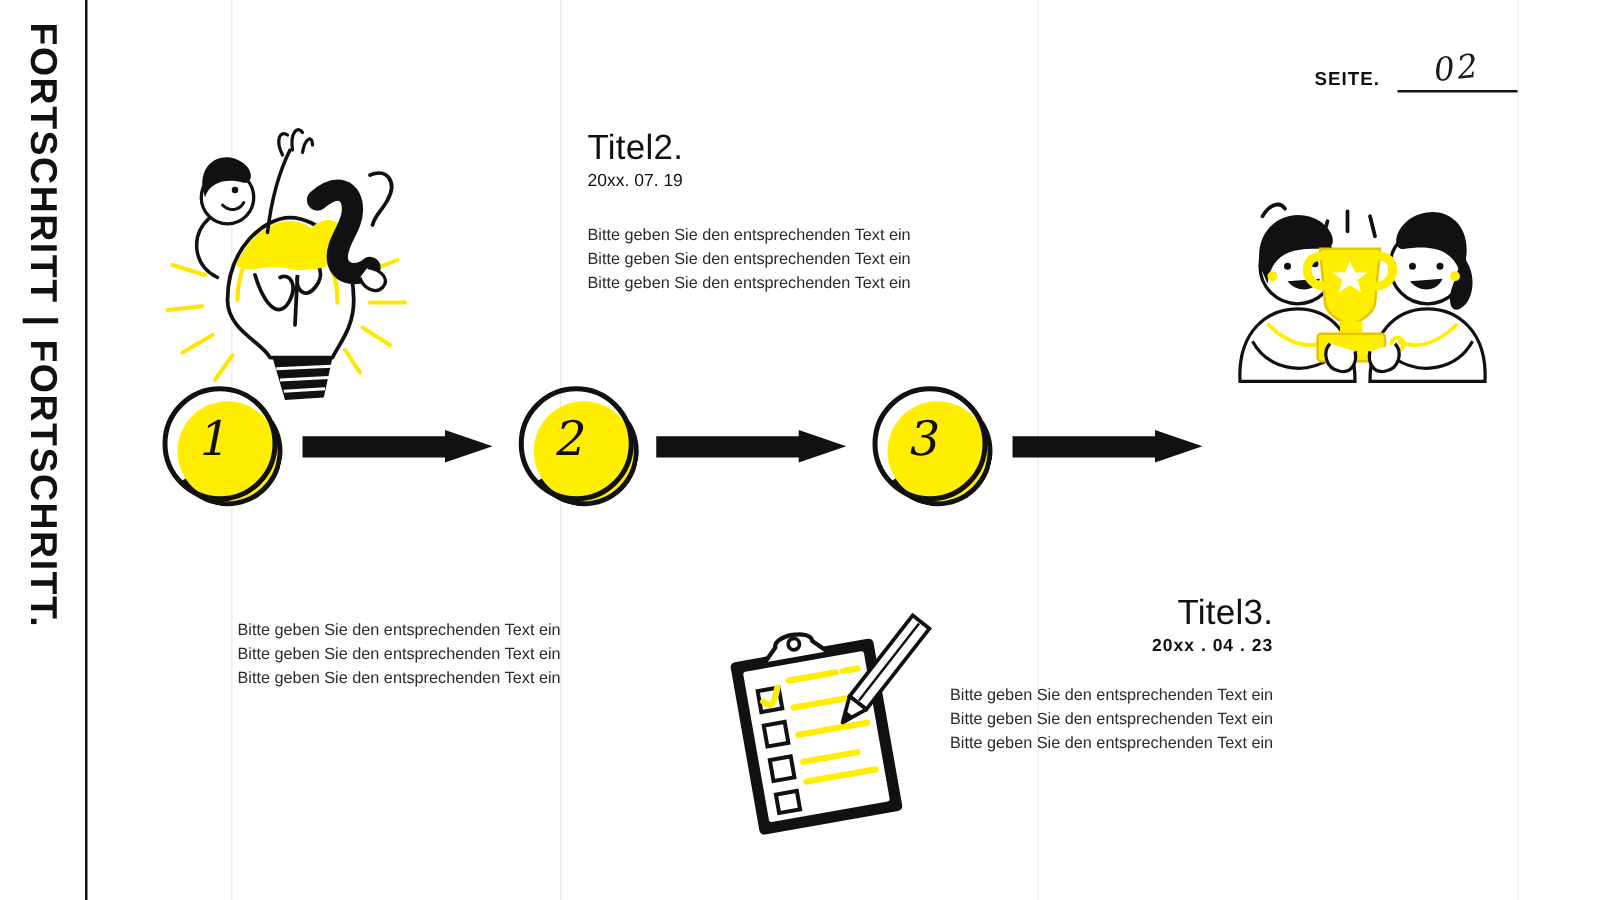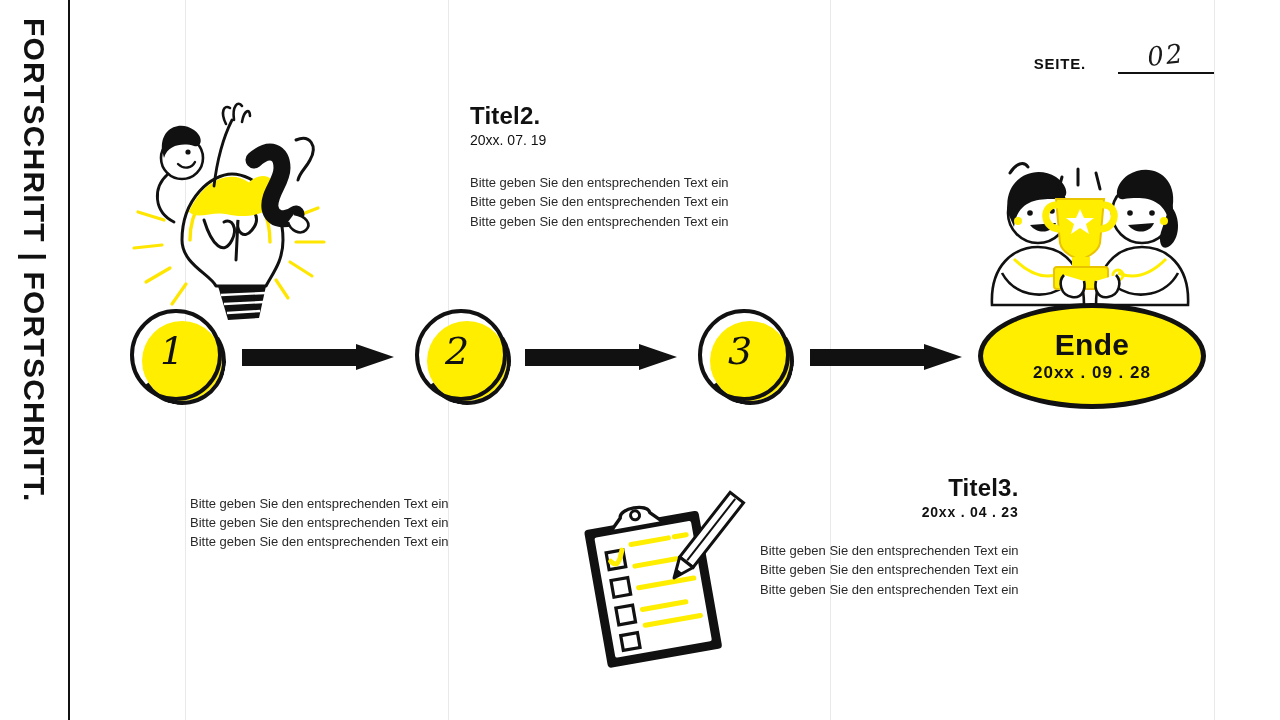--- a/index.html
+++ b/index.html
@@ -26,21 +26,21 @@
     display:block;
     writing-mode:vertical-rl;
     font-size:30px;font-weight:700;letter-spacing:1.2px;
     line-height:68px;
     color:#111;
     white-space:nowrap;
     padding-top:18px;
   }
 
   
-  .page-no{position:absolute;right:66px;top:42px;display:flex;align-items:flex-end;gap:32px;}
+  .page-no{position:absolute;right:66px;top:42px;display:flex;align-items:flex-end;gap:14px;}
   .page-no .lbl{font-size:15px;font-weight:700;letter-spacing:.8px;color:#111;padding-bottom:2px;}
   .page-no .numwrap{position:relative;width:96px;}
   .page-no .num{
     font-family:"DejaVu Serif", serif;
     font-style:italic;font-size:26px;font-weight:400;color:#1a1a1a;
     text-align:center;line-height:1;letter-spacing:2px;
     transform:rotate(-6deg);
     padding-bottom:4px;
   }
   .page-no .rule{height:2px;background:#111;width:100%;}
@@ -88,21 +88,21 @@
     position:absolute;left:978px;top:-2px;width:228px;height:106px;
     border-radius:50%;background:#ffee00;border:5px solid #111;
     display:flex;flex-direction:column;align-items:center;justify-content:center;
     box-sizing:border-box;
   }
   .end-node .t{font-size:30px;font-weight:700;color:#111;line-height:1.05;letter-spacing:.3px;}
   .end-node .d{font-size:17px;font-weight:700;color:#111;letter-spacing:1px;margin-top:2px;}
 
   
   .block{position:absolute;}
-  .block .title{font-size:24px;font-weight:700;color:#111;line-height:1.15;letter-spacing:.2px;}
+  .block .title{font-size:28px;font-weight:400;color:#111;line-height:1.15;letter-spacing:.2px;}
   .block .date{font-size:14px;color:#111;line-height:1.25;margin-top:2px;}
   .block .date.bold{font-weight:700;letter-spacing:.8px;}
   .block .body{margin-top:20px;}
   .block .body p{margin:0;font-size:13px;line-height:1.48;color:#2a2a2a;}
 
   .b2{left:470px;top:102px;}
   .b2 .body{margin-top:24px;}
   .b1{left:190px;top:474px;}
   .b3{left:760px;top:474px;text-align:right;}
 
@@ -293,24 +293,20 @@
       <div class="swish"></div>
       <div class="ring"></div>
       <div class="num">3</div>
     </div>
 
     <div class="arrow a3">
       <div class="shaft"></div>
       <div class="head"></div>
     </div>
 
-    <div class="end-node">
-      <div class="t">Ende</div>
-      <div class="d">20xx . 09 . 28</div>
-    </div>
   </div>
 
   <div class="block b2">
     <div class="title">Titel2.</div>
     <div class="date">20xx. 07. 19</div>
     <div class="body">
       <p>Bitte geben Sie den entsprechenden Text ein</p>
       <p>Bitte geben Sie den entsprechenden Text ein</p>
       <p>Bitte geben Sie den entsprechenden Text ein</p>
     </div>

